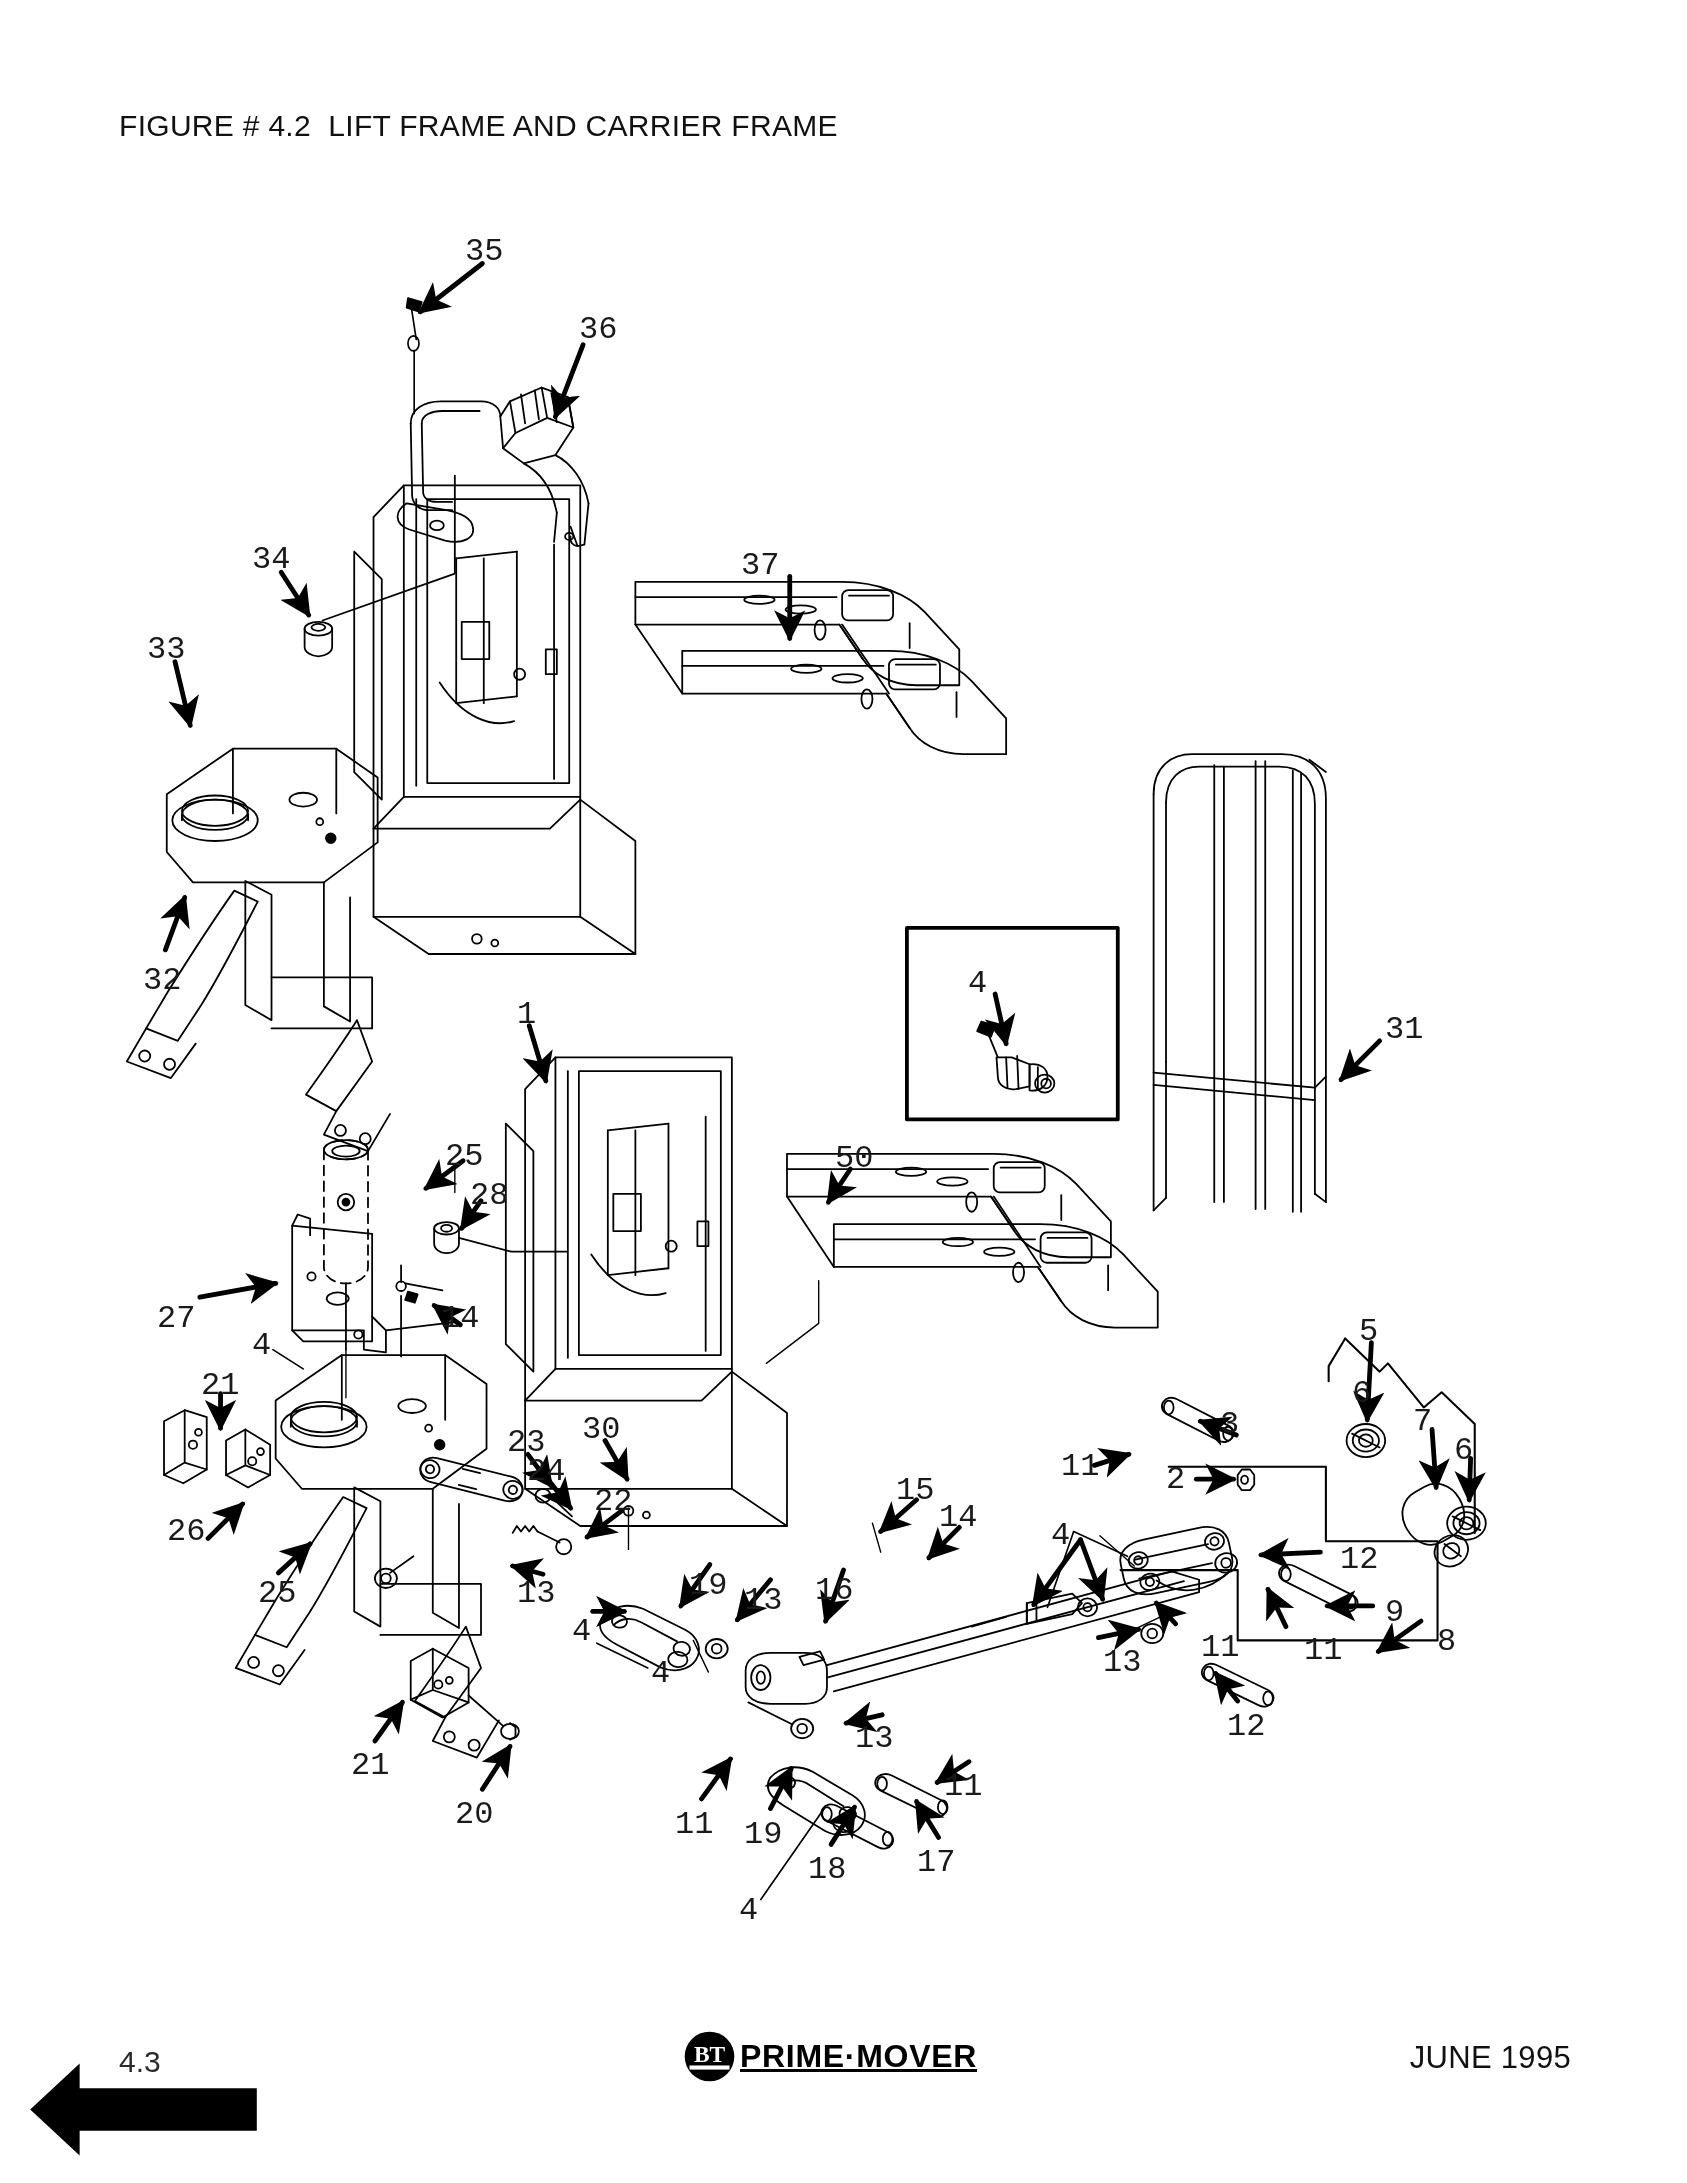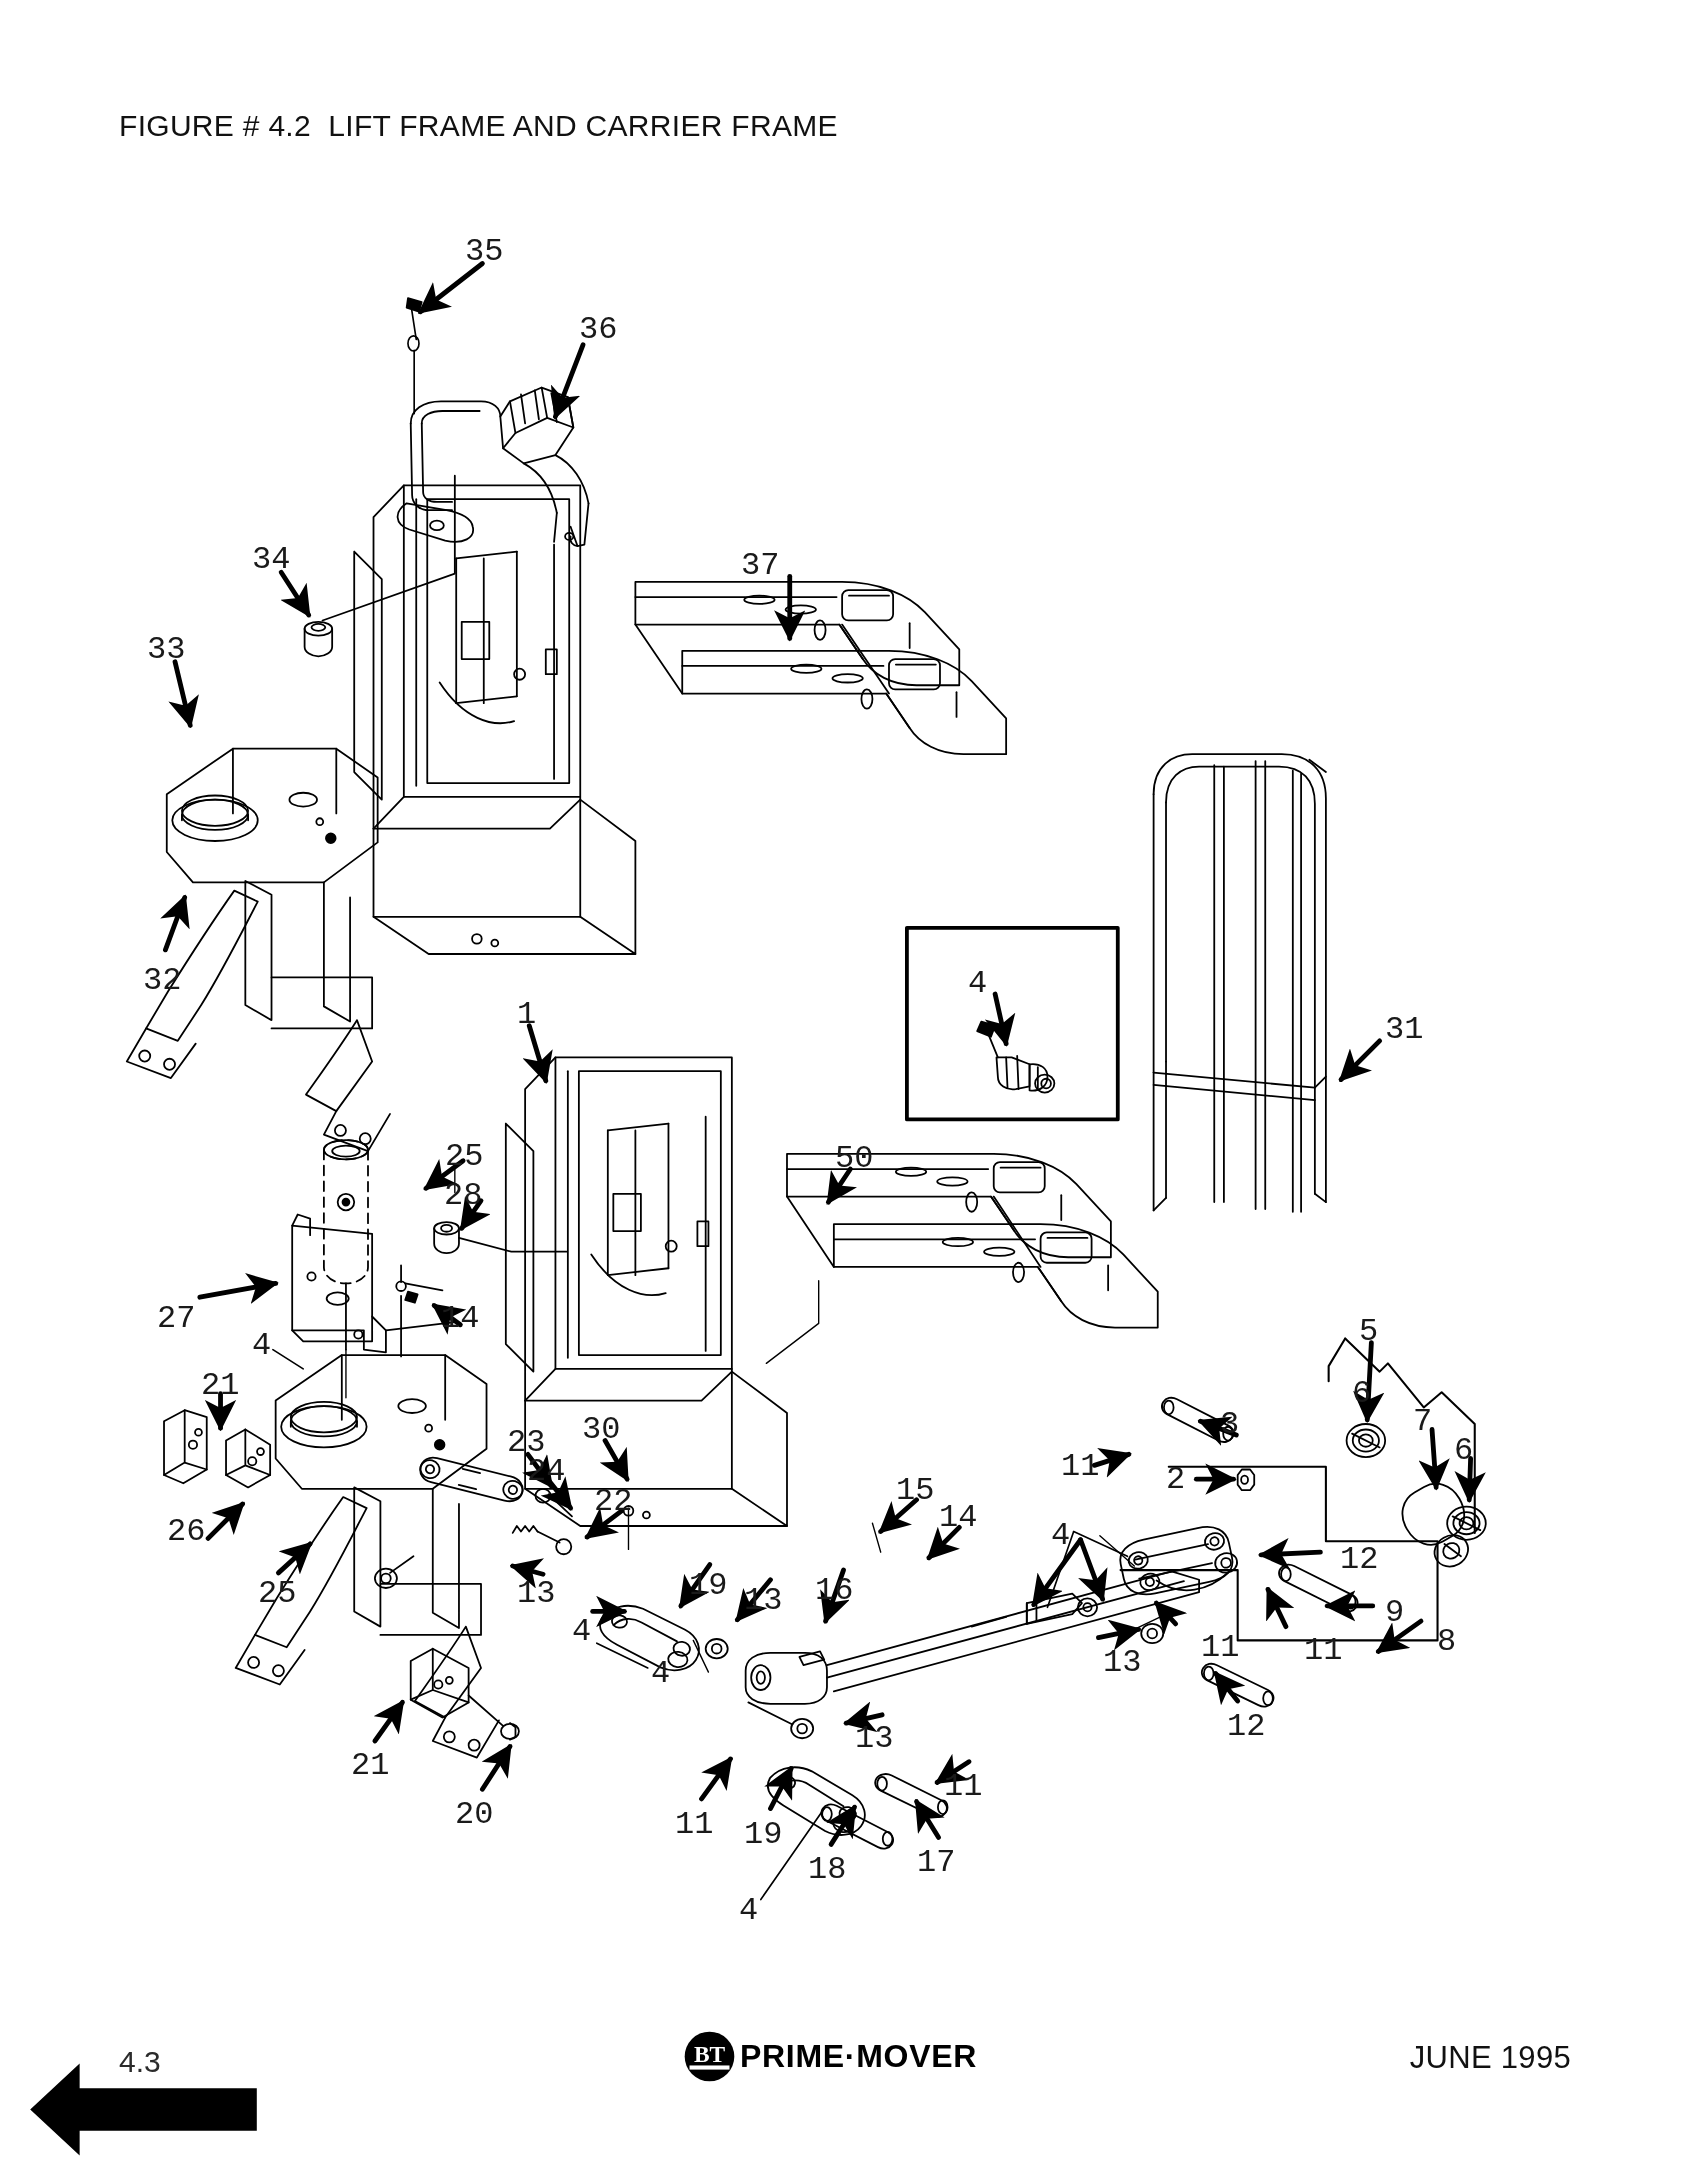--- a/index.html
+++ b/index.html
@@ -35,21 +35,21 @@
     position:absolute;left:66px;top:66px;width:179px;
     color:#fff;font-size:41px;font-weight:bold;letter-spacing:0.3px;font-style:italic;
   }
   #page-number{
     position:absolute;left:119px;top:26px;
     font-size:30px;color:#2b2b2b;
   }
 
   #logo-wrap{position:absolute;left:684px;top:12.4px;display:flex;align-items:center;gap:5px;}
   #logo-mark{position:relative;width:51px;height:51px;flex:none;}
-  #logo-text{font-size:32px;font-weight:bold;letter-spacing:0.7px;color:#000;}
+  #logo-text{font-size:32px;font-weight:bold;letter-spacing:0.7px;color:#000;text-decoration:underline;}
 
   #doc-date{
     position:absolute;right:116px;top:20.7px;
     font-size:31px;color:#111;letter-spacing:0.3px;
   }
 </style>
 </head>
 <body>
 
 <div id="page">
@@ -544,21 +544,21 @@
     <span class="callout" style="left:579px;top:314px">36</span>
     <span class="callout" style="left:252px;top:544px">34</span>
     <span class="callout" style="left:147px;top:634px">33</span>
     <span class="callout" style="left:741px;top:550px">37</span>
     <span class="callout" style="left:143px;top:965px">32</span>
     <span class="callout" style="left:517px;top:999px">1</span>
     <span class="callout" style="left:968px;top:968px">4</span>
     <span class="callout" style="left:1385px;top:1014px">31</span>
     <span class="callout" style="left:445px;top:1141px">25</span>
     <span class="callout" style="left:835px;top:1143px">50</span>
-    <span class="callout" style="left:444px;top:1180px">28</span>
+    <span class="callout" style="left:470px;top:1180px">28</span>
     <span class="callout" style="left:157px;top:1303px">27</span>
     <span class="callout" style="left:441px;top:1303px">14</span>
     <span class="callout" style="left:252px;top:1330px">4</span>
     <span class="callout" style="left:201px;top:1370px">21</span>
     <span class="callout" style="left:1359px;top:1316px">5</span>
     <span class="callout" style="left:1352px;top:1378px">6</span>
     <span class="callout" style="left:1413px;top:1406px">7</span>
     <span class="callout" style="left:1454px;top:1435px">6</span>
     <span class="callout" style="left:582px;top:1414px">30</span>
     <span class="callout" style="left:507px;top:1427px">23</span>

